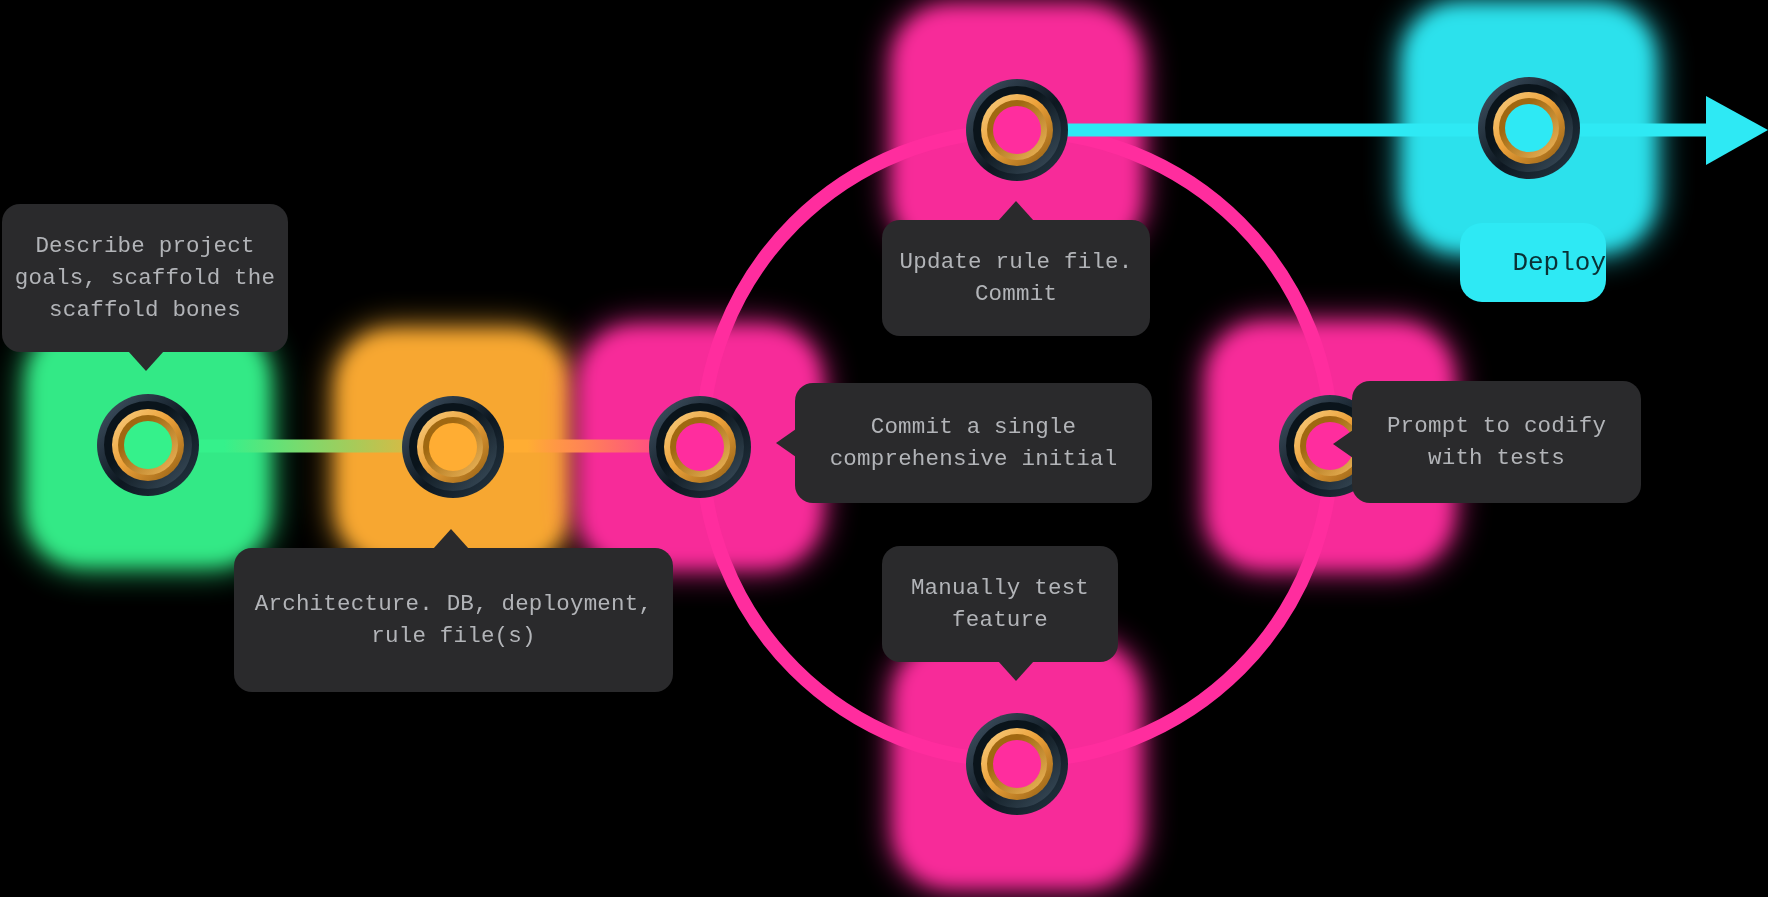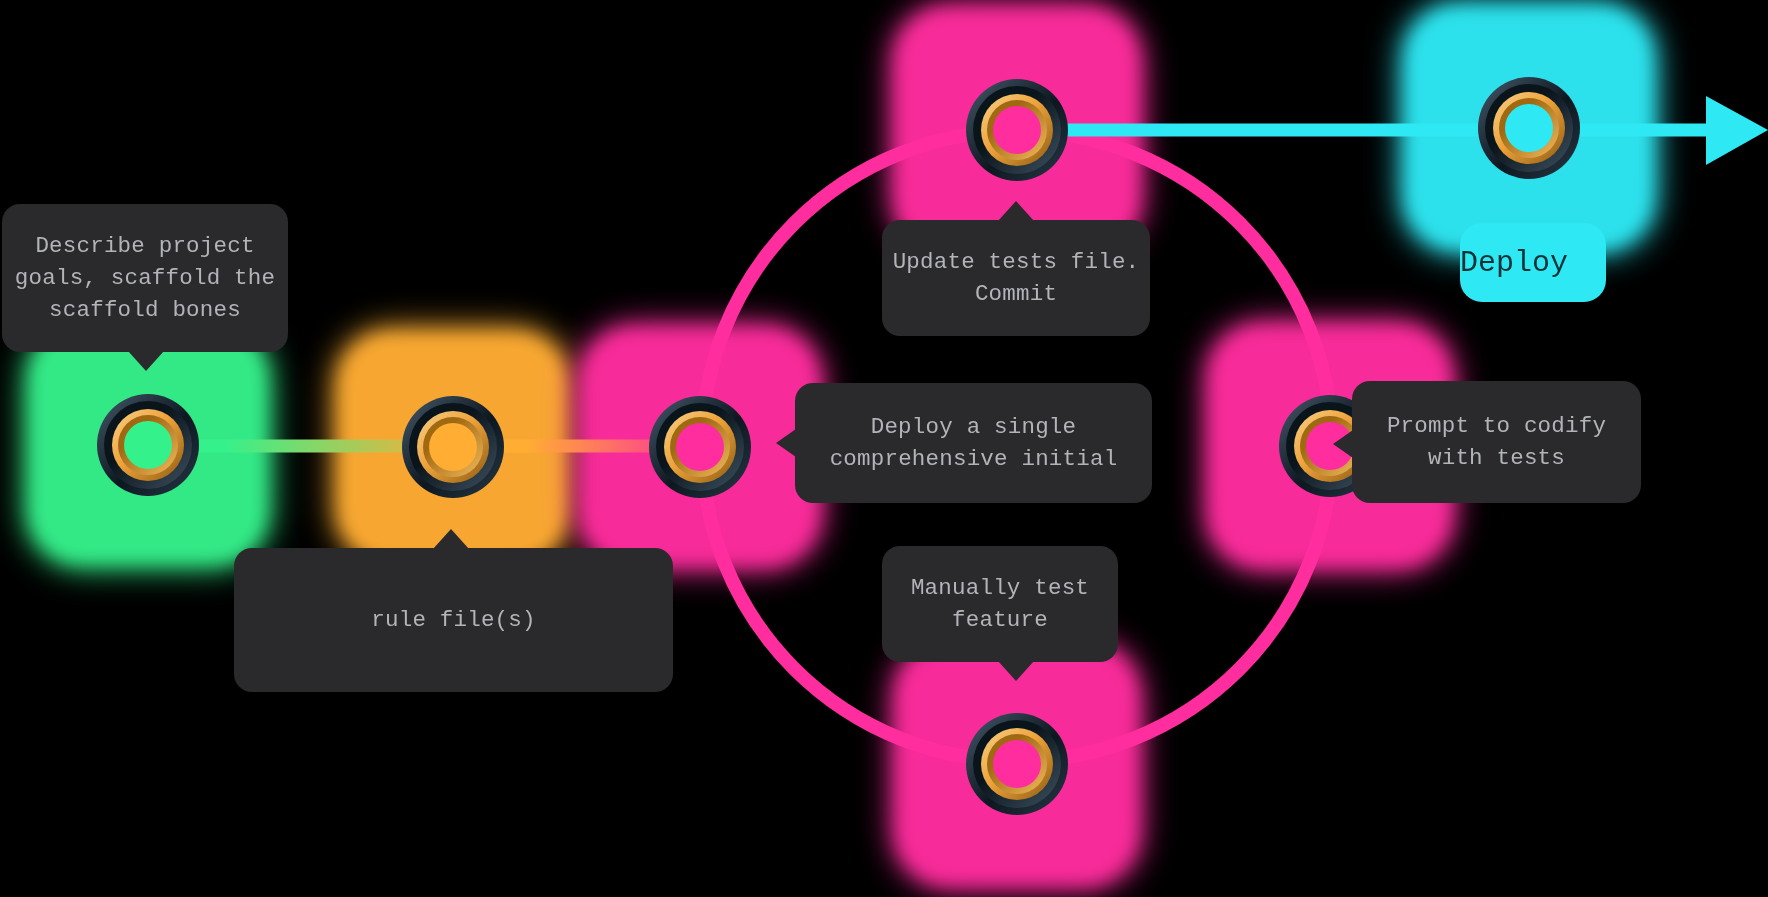--- a/index.html
+++ b/index.html
@@ -56,23 +56,23 @@
   .tail-up{top:-19px;border-left:18px solid transparent;border-right:18px solid transparent;
     border-bottom:20px solid var(--tooltip-bg,#2a2a2c);}
   .tail-left{left:-19px;border-top:14px solid transparent;border-bottom:14px solid transparent;
     border-right:20px solid var(--tooltip-bg,#2a2a2c);}
 
   
   .deploy-label{
     position:absolute;z-index:3;
     background:var(--cyan,#2ee9f4);
     border-radius:22px;
-    display:flex;justify-content:flex-start;align-items:center;
+    display:flex;justify-content:flex-end;align-items:center;
     color:var(--deploy-text,#0a3135);
-    font-size:30px;
+    font-size:26px;
   }
 </style>
 </head>
 <body>
 
 <div id="canvas">
 
   <svg id="wires" width="1768" height="897" viewBox="0 0 1768 897">
     <defs>
       <linearGradient id="g1" x1="148" y1="0" x2="453" y2="0" gradientUnits="userSpaceOnUse">
@@ -162,32 +162,33 @@
   </div>
 
   <div class="tooltip" style="left:2px;top:204px;width:286px;height:148px">
     <div class="line">Describe project</div>
     <div class="line">goals, scaffold the</div>
     <div class="line">scaffold bones</div>
     <div class="tail tail-down" style="left:126px"></div>
   </div>
 
   <div class="tooltip" style="left:234px;top:548px;width:439px;height:144px">
+    <div class="line">Architecture. DB, deployment,</div>
     <div class="line">rule file(s)</div>
     <div class="tail tail-up" style="left:199px"></div>
   </div>
 
   <div class="tooltip" style="left:795px;top:383px;width:357px;height:120px">
-    <div class="line">Deploy a single</div>
+    <div class="line">Commit a single</div>
     <div class="line">comprehensive initial</div>
     <div class="tail tail-left" style="top:46px"></div>
   </div>
 
   <div class="tooltip" style="left:882px;top:220px;width:268px;height:116px">
-    <div class="line">Update tests file.</div>
+    <div class="line">Update rule file.</div>
     <div class="line">Commit</div>
     <div class="tail tail-up" style="left:116px"></div>
   </div>
 
   <div class="tooltip" style="left:1352px;top:381px;width:289px;height:122px">
     <div class="line">Prompt to codify</div>
     <div class="line">with tests</div>
     <div class="tail tail-left" style="top:49px"></div>
   </div>
 

